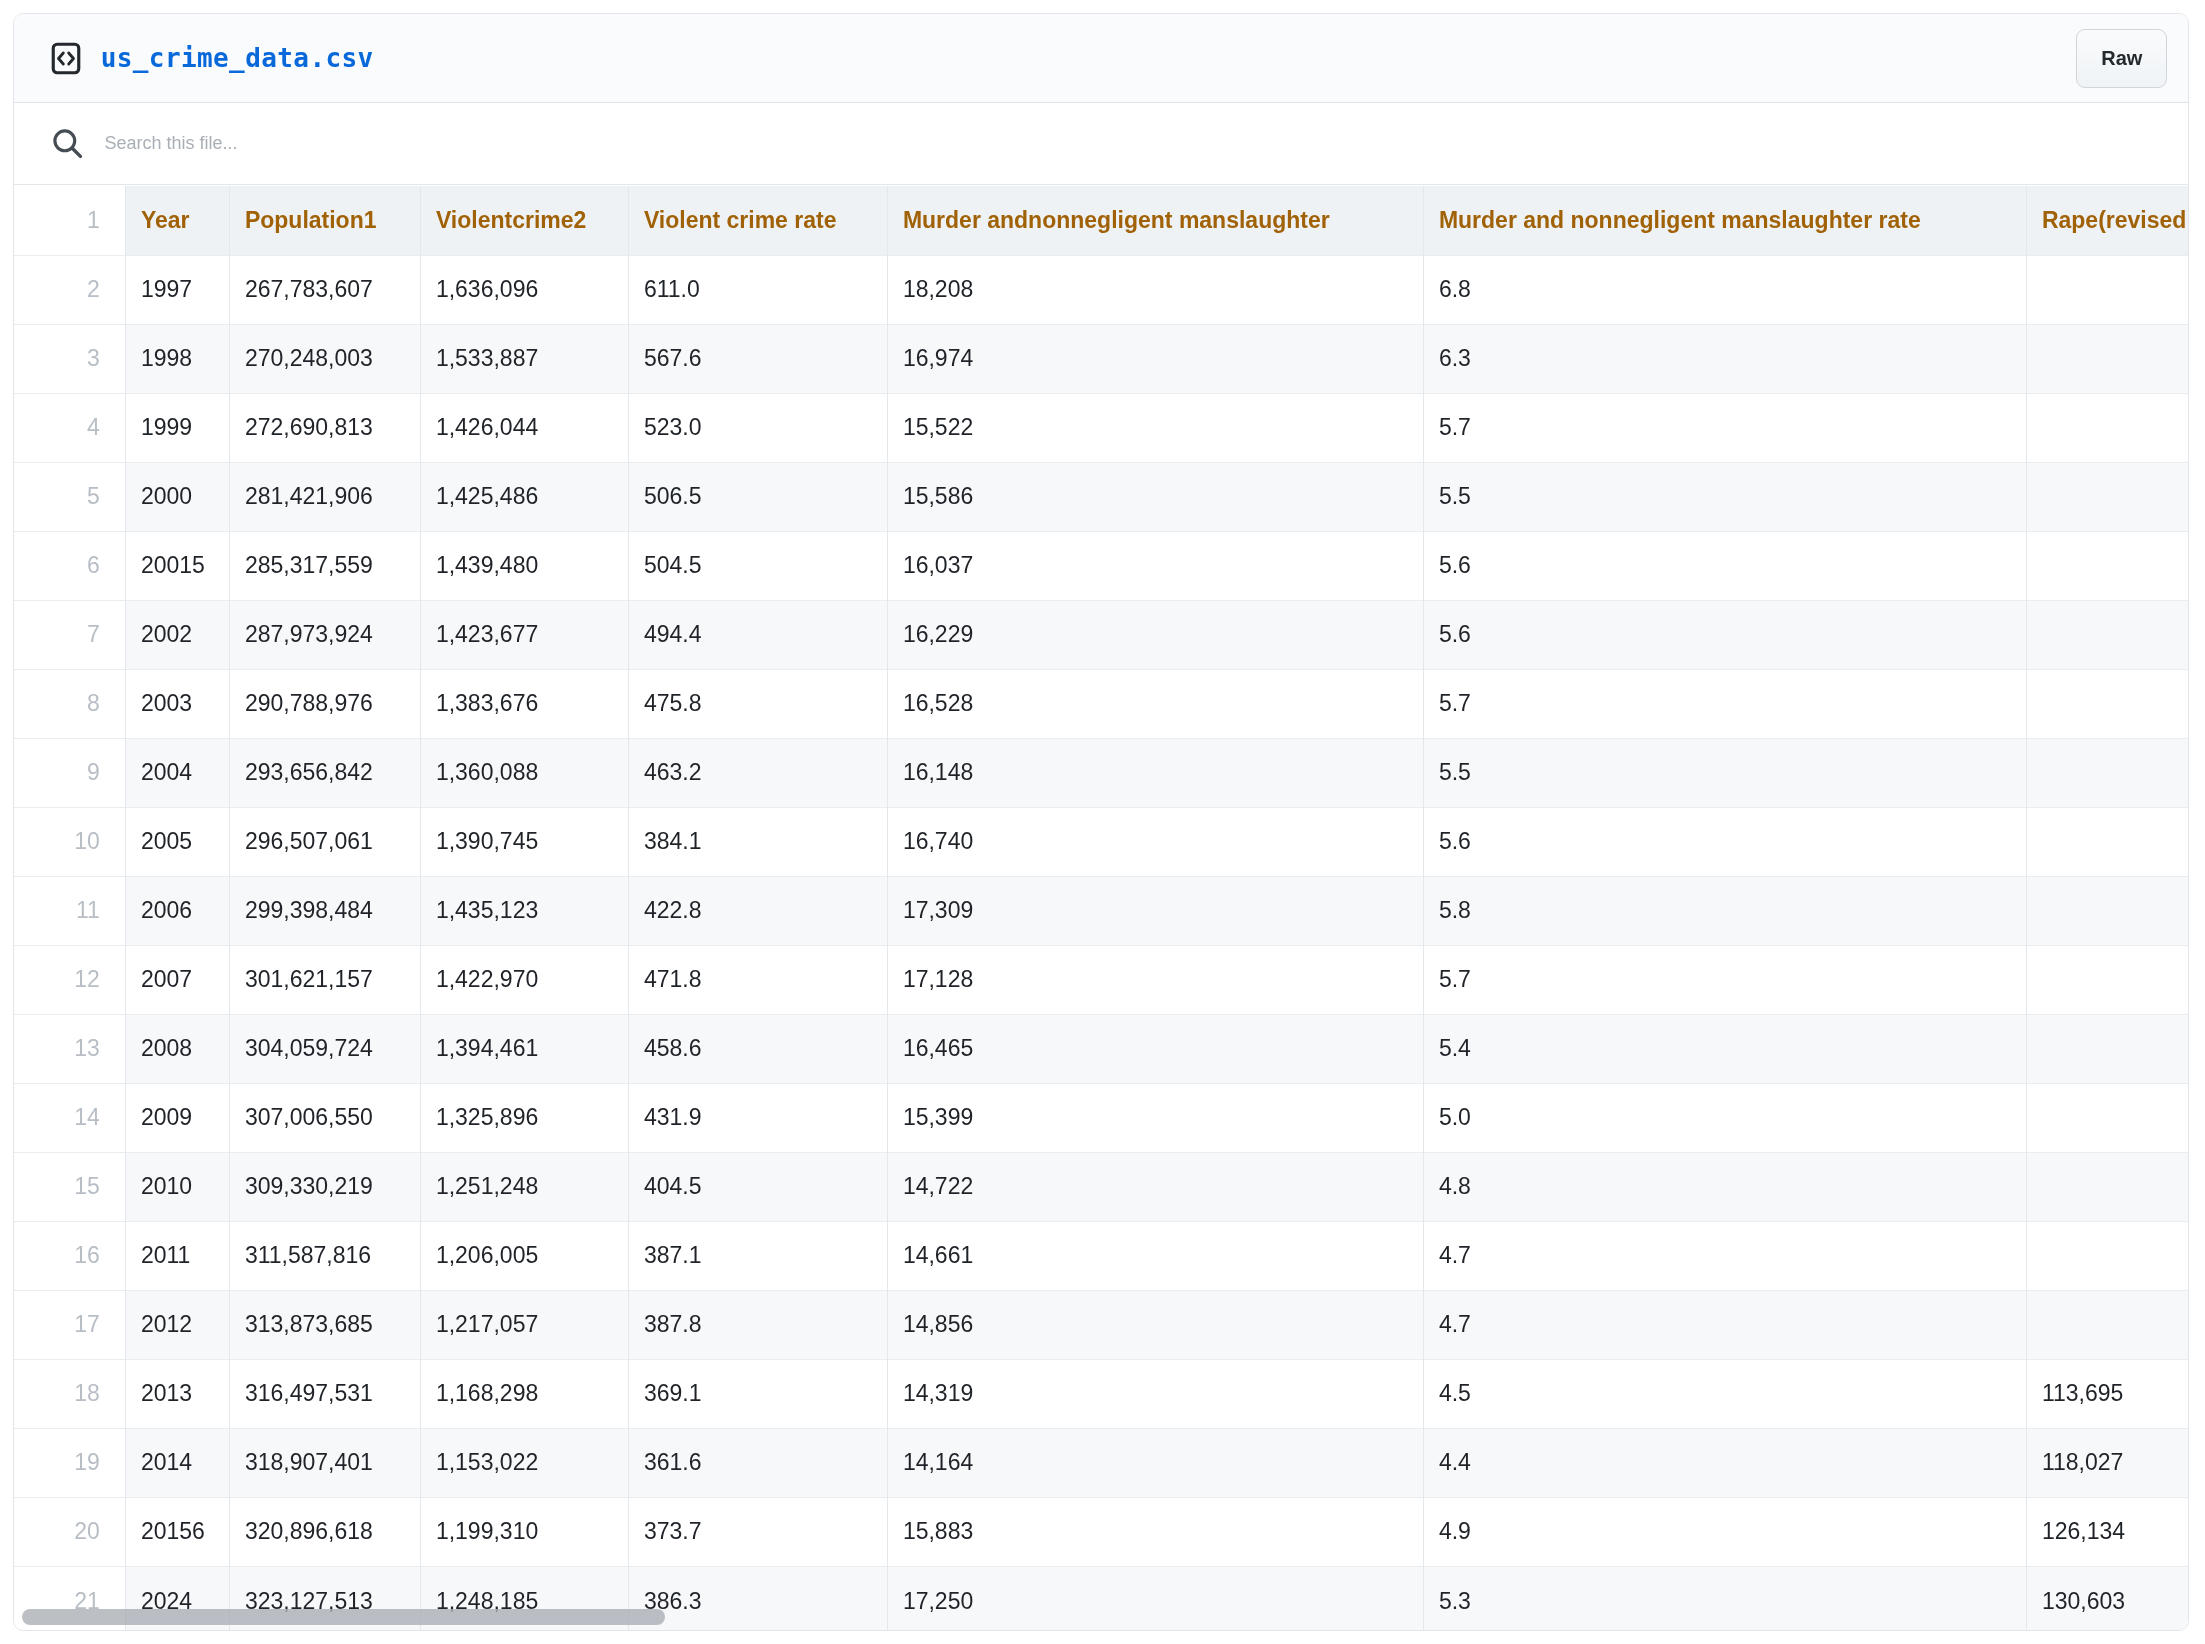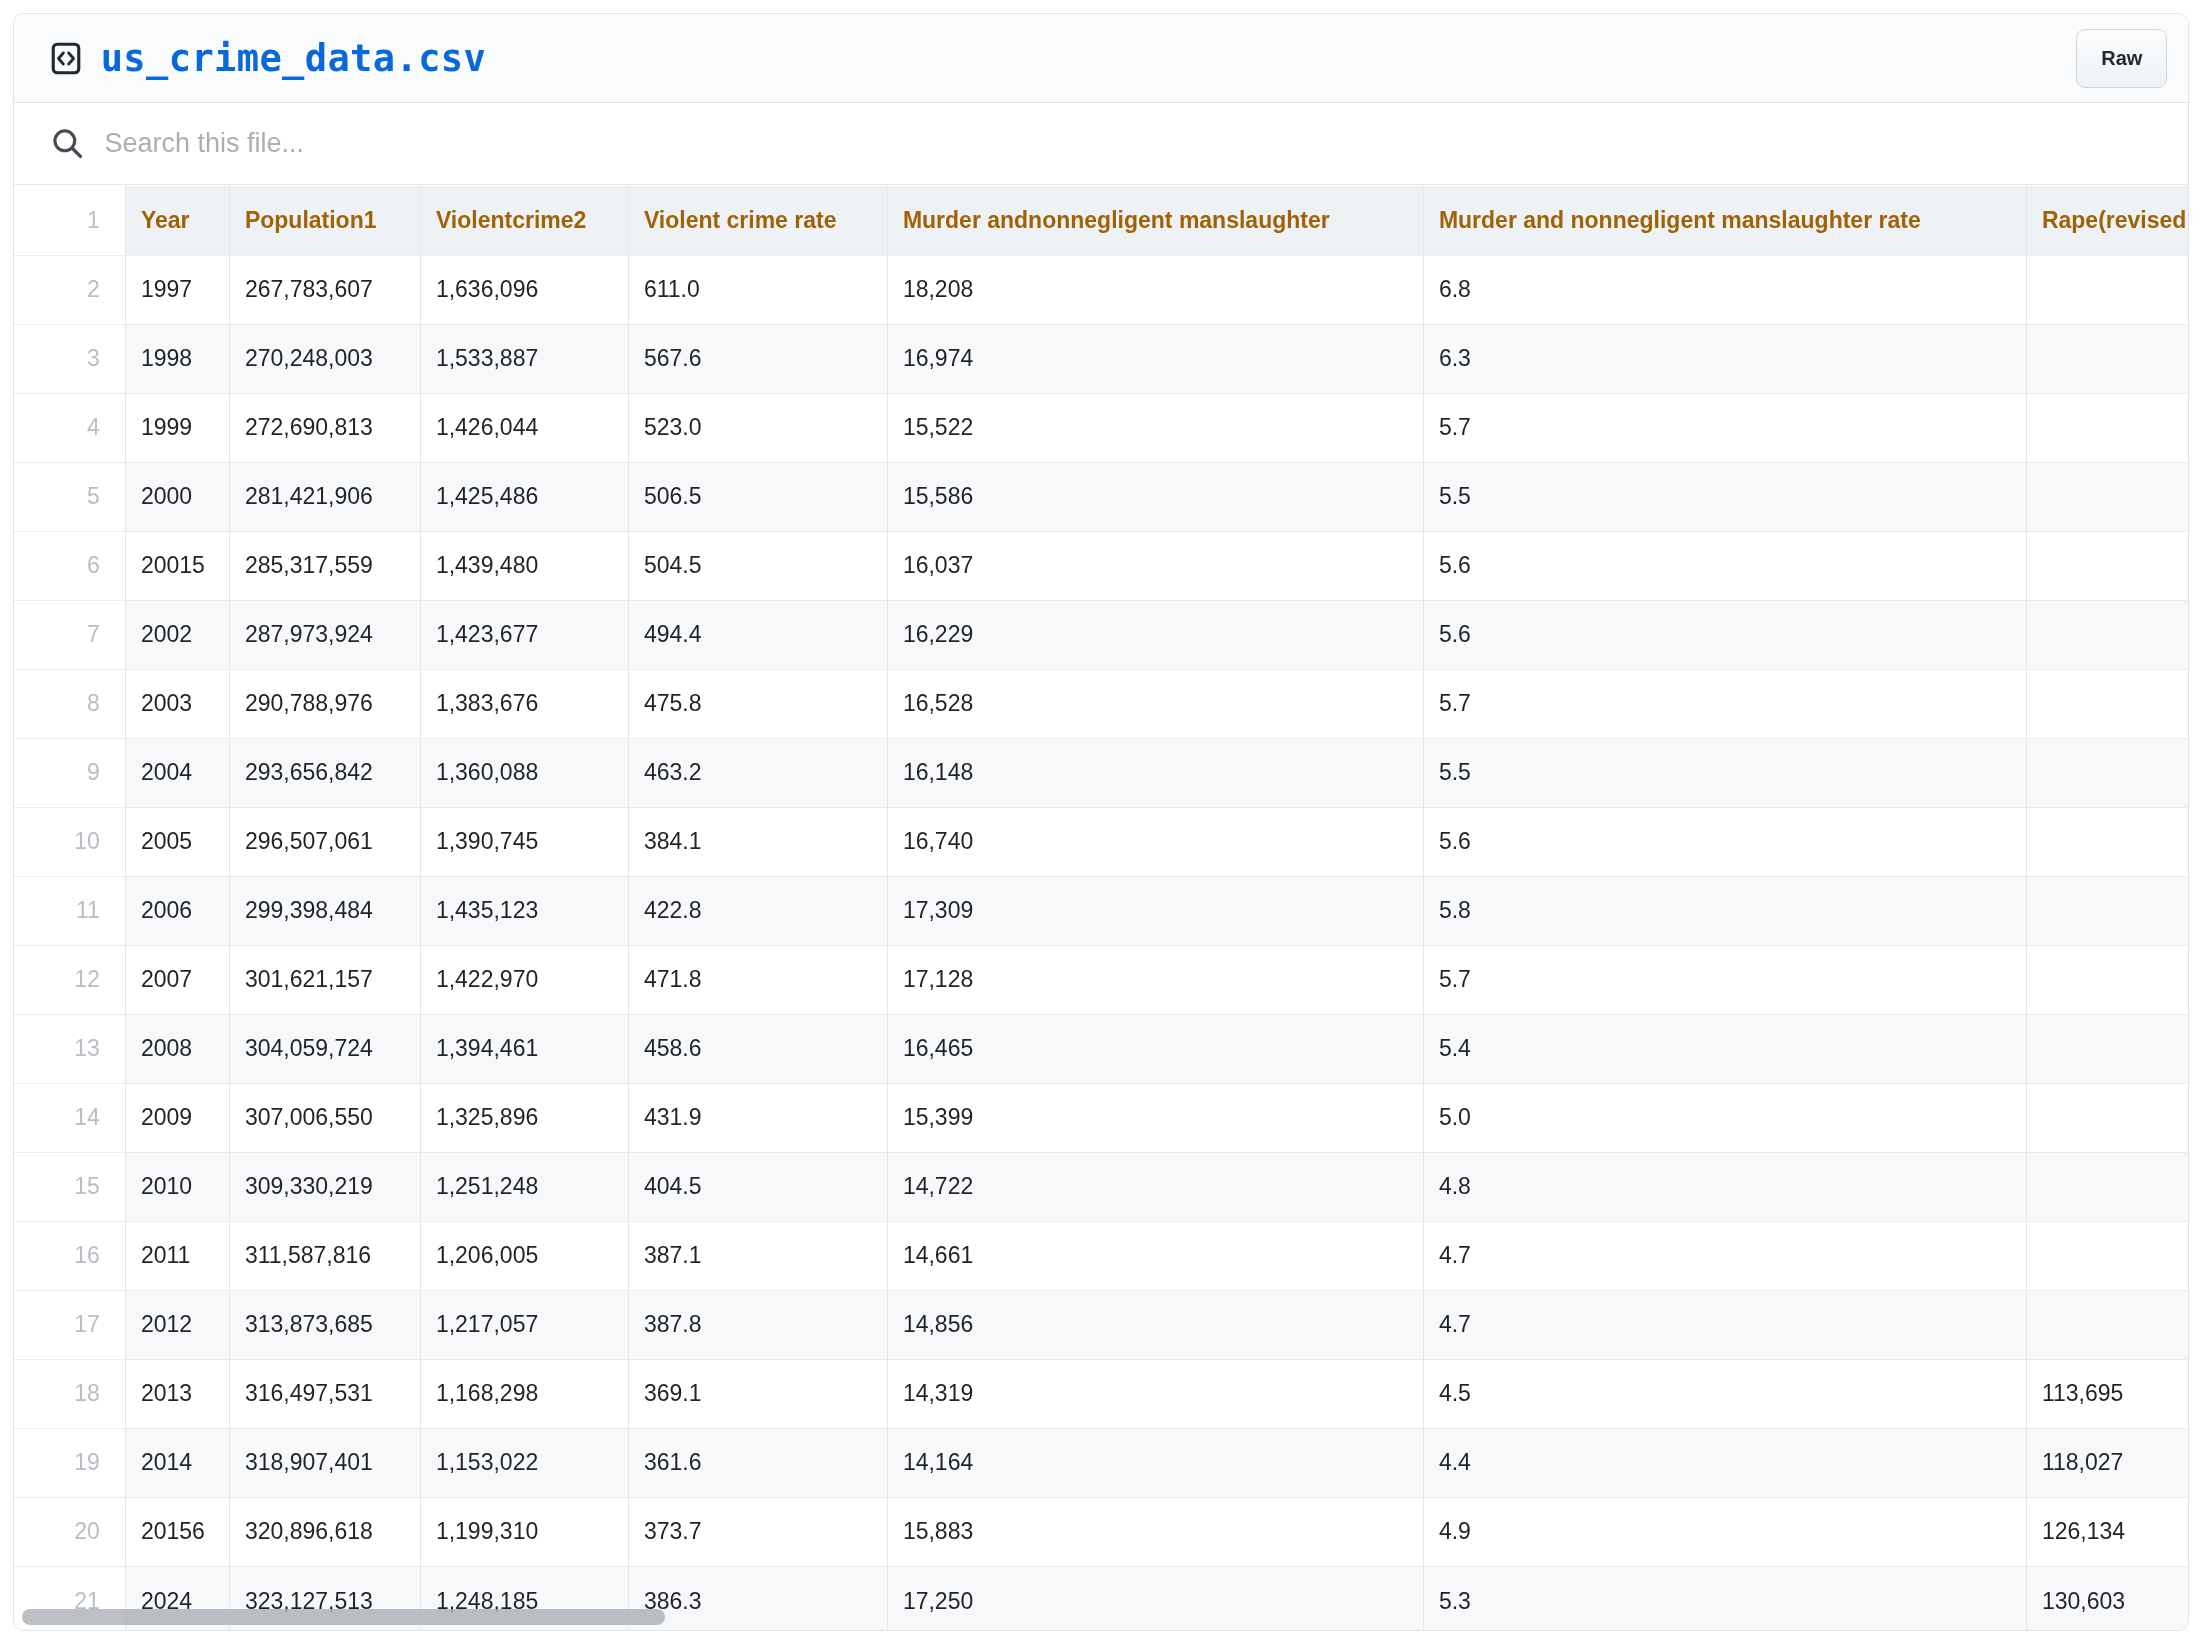--- a/index.html
+++ b/index.html
@@ -4,29 +4,29 @@
 <style>
   html,body{margin:0;padding:0;background:#ffffff;width:2205px;height:1645px;overflow:hidden;
             font-family:"Liberation Sans",sans-serif;}
   .frame{position:absolute;left:13.4px;top:13.4px;width:2176px;height:1618px;background:#fff;
          border:1.5px solid #e1e4e8;border-radius:10.4px;overflow:hidden;box-sizing:border-box;}
   
   .file-header{height:89px;background:#fafbfc;border-bottom:1.5px solid #e1e4e8;
                display:flex;align-items:center;padding:0 21px 0 37px;box-sizing:border-box;}
   .file-icon{display:flex;align-items:center;}
   .file-name{margin-left:19.3px;font-family:"DejaVu Sans Mono",monospace;font-weight:700;
-             font-size:37px;color:#0969da;text-decoration:none;letter-spacing:0.4px;}
+             font-size:26px;color:#0969da;text-decoration:none;letter-spacing:0.4px;}
   .raw-btn{margin-left:auto;height:59px;padding:0 24px;background:linear-gradient(#fafbfc,#eff3f6);
            border:1.5px solid #d0d5da;border-radius:9px;font-family:"Liberation Sans",sans-serif;
            font-weight:700;font-size:20px;color:#24292e;cursor:pointer;}
   
   .search-bar{height:82px;background:#fff;border-bottom:1.5px solid #e3e6ea;display:flex;
               align-items:center;padding:0 37px;box-sizing:border-box;}
   .search-input{margin-left:18px;flex:1;border:none;outline:none;background:transparent;
-                font-family:"Liberation Sans",sans-serif;font-size:27px;color:#24292e;}
+                font-family:"Liberation Sans",sans-serif;font-size:18px;color:#24292e;}
   .search-input::placeholder{color:#a9afb6;}
   
   .table-wrap{position:absolute;left:0;top:172px;right:0;bottom:0;overflow:hidden;}
   table{border-collapse:collapse;table-layout:fixed;width:2323px;}
   th,td{height:69px;box-sizing:border-box;padding:0 7.4px 0 15px;text-align:left;
         font-size:23px;color:#1f2328;white-space:nowrap;overflow:hidden;
         border-right:1.5px solid #e4e7eb;}
   th{font-weight:700;background:#eff2f5;color:#a16207;}
   tbody td{border-top:1.5px solid #eaedf0;}
   tbody tr:nth-child(even) td:not(.gutter){background:#f6f8fa;}

